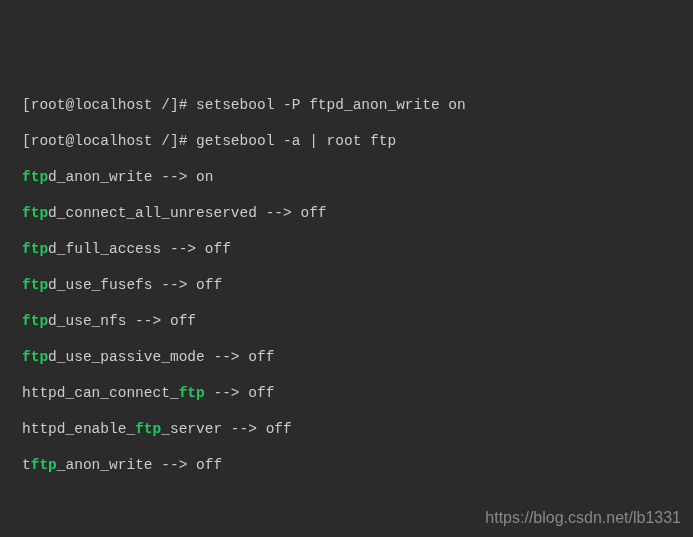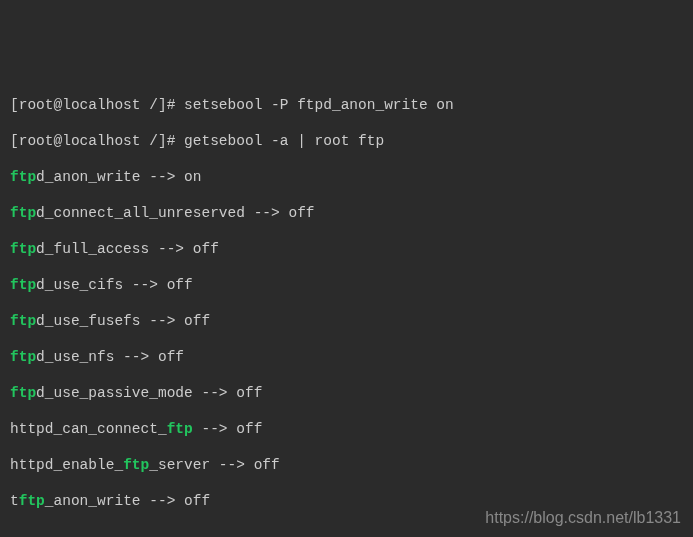--- a/index.html
+++ b/index.html
@@ -15,20 +15,21 @@
       line-height: 18px;
       padding: 6px 10px;
       width: 693px;
       height: 537px;
       position: relative;
       white-space: pre;
       overflow: hidden;
     }
     .line {
       display: block;
+      margin-left: 12px;
     }
     .highlight {
       color: #22c55e;
       font-weight: bold;
     }
     .watermark {
       position: absolute;
       bottom: 10px;
       right: 12px;
       color: #888888;
@@ -40,21 +41,20 @@
 <body>
 
 
 
 <div>
 <span class="line"><span>[root@localhost /]#</span> <span>setsebool -P ftpd_anon_write on</span></span>
 <span class="line"><span>[root@localhost /]#</span> <span>getsebool -a | root ftp</span></span>
 <span class="line"><span class="highlight">ftp</span><span>d_anon_write --&gt; </span><span>on</span></span>
 <span class="line"><span class="highlight">ftp</span><span>d_connect_all_unreserved --&gt; </span><span>off</span></span>
 <span class="line"><span class="highlight">ftp</span><span>d_full_access --&gt; </span><span>off</span></span>
-<span class="line"><span class="highlight">ftp</span><span>d_use_cifs --&gt; </span><span>off</span></span>
 <span class="line"><span class="highlight">ftp</span><span>d_use_fusefs --&gt; </span><span>off</span></span>
 <span class="line"><span class="highlight">ftp</span><span>d_use_nfs --&gt; </span><span>off</span></span>
 <span class="line"><span class="highlight">ftp</span><span>d_use_passive_mode --&gt; </span><span>off</span></span>
 <span class="line"><span>httpd_can_connect_</span><span class="highlight">ftp</span><span> --&gt; </span><span>off</span></span>
 <span class="line"><span>httpd_enable_</span><span class="highlight">ftp</span><span>_server --&gt; </span><span>off</span></span>
 <span class="line"><span>t</span><span class="highlight">ftp</span><span>_anon_write --&gt; </span><span>off</span></span>
 
 
 
 

